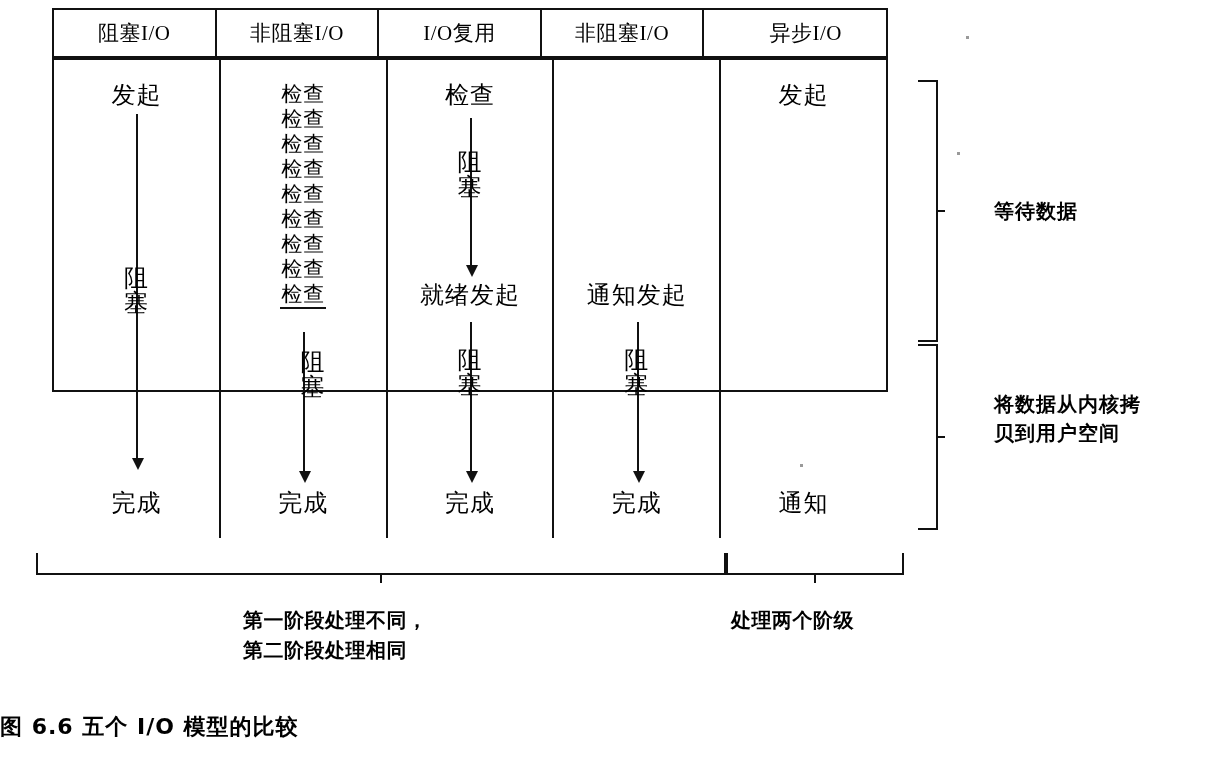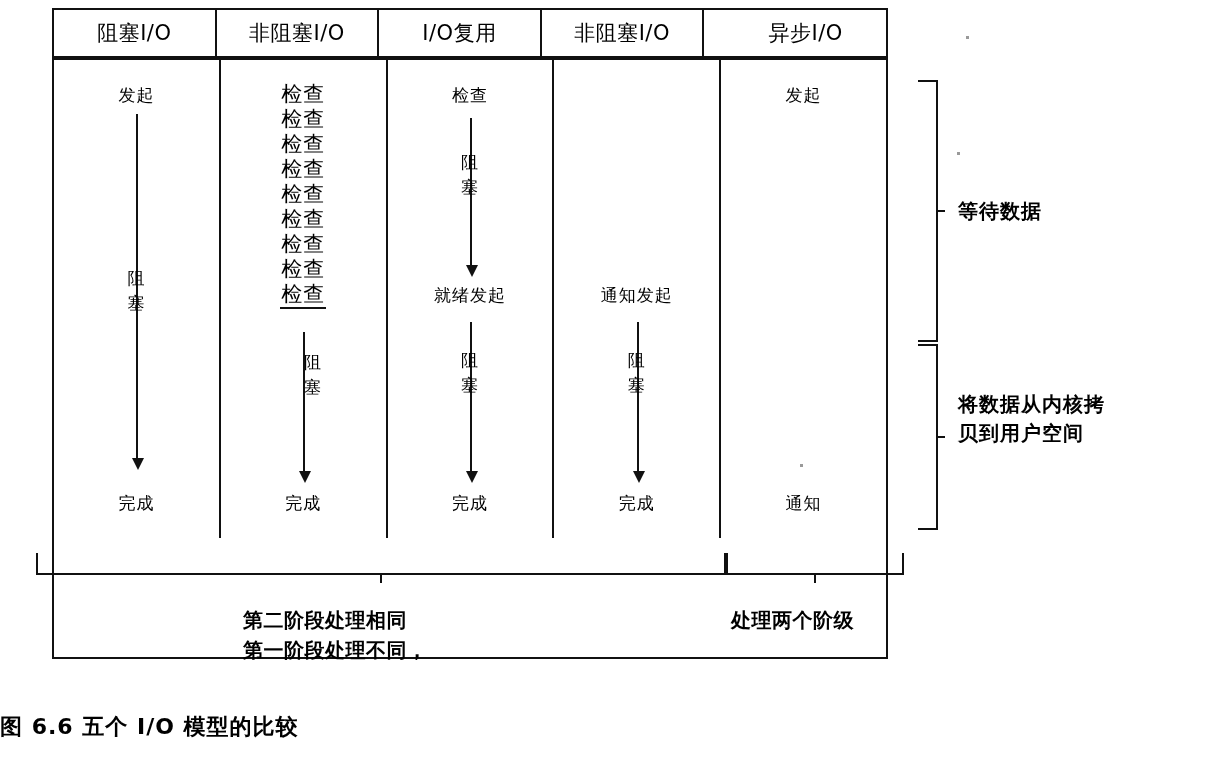--- a/index.html
+++ b/index.html
@@ -22,24 +22,25 @@
     width: 1212px;
     height: 766px;
   }
 
   
   .table-wrap {
     position: absolute;
     left: 52px;
     top: 8px;
     width: 836px;
-    height: 651px;
+    height: 384px;
     border: 2px solid #111;
     box-sizing: border-box;
     background: #fff;
+    font-family: Liberation Serif, serif;
   }
   .head-row {
     display: flex;
     height: 50px;
     border-bottom: 4px solid #111;
     box-sizing: border-box;
   }
   .head-cell {
     flex: 1 1 0;
     display: flex;
@@ -62,21 +63,21 @@
     border-right: 2px solid #111;
     box-sizing: border-box;
     position: relative;
   }
   .body-cell:last-child { border-right: none; }
 
   .lbl {
     position: absolute;
     width: 100%;
     text-align: center;
-    font-size: 17px;
+    font-size: 24px;
     line-height: 26px;
     letter-spacing: 1px;
     font-weight: 500;
   }
   .lbl.vert {
     width: auto;
     left: 50%;
     transform: translateX(-50%);
     text-align: center;
     line-height: 25px;
@@ -134,20 +135,21 @@
     margin-top: -1px;
     width: 9px;
     border-top: 2px solid #111;
   }
   .side-note {
     position: absolute;
     font-size: 20px;
     line-height: 29px;
     letter-spacing: 1px;
     font-weight: 600;
+    margin-left: 36px;
   }
 
   
   .brace-bottom {
     position: absolute;
     height: 22px;
     border-left: 2px solid #111;
     border-right: 2px solid #111;
     border-bottom: 2px solid #111;
     box-sizing: border-box;
@@ -270,22 +272,22 @@
   <div class="side-note" style="left:958px; top:197px;">等待数据</div>
 
   <div class="brace-right" style="left:918px; top:344px; height:186px;"></div>
   <div class="side-note" style="left:958px; top:390px;">
     <div>将数据从内核拷</div>
     <div>贝到用户空间</div>
   </div>
 
   <div class="brace-bottom" style="left:36px; top:553px; width:690px;"></div>
   <div class="bottom-note" style="left:243px; top:605px;">
+    <div>第一阶段处理不同，</div>
     <div>第二阶段处理相同</div>
-    <div>第一阶段处理不同，</div>
   </div>
 
   <div class="brace-bottom" style="left:726px; top:553px; width:178px;"></div>
   <div class="bottom-note" style="left:731px; top:605px;">
     <div>处理两个阶级</div>
   </div>
 
   <div class="caption">图 6.6   五个 I/O 模型的比较</div>
 
   <div class="speck" style="left:966px; top:36px;"></div>

